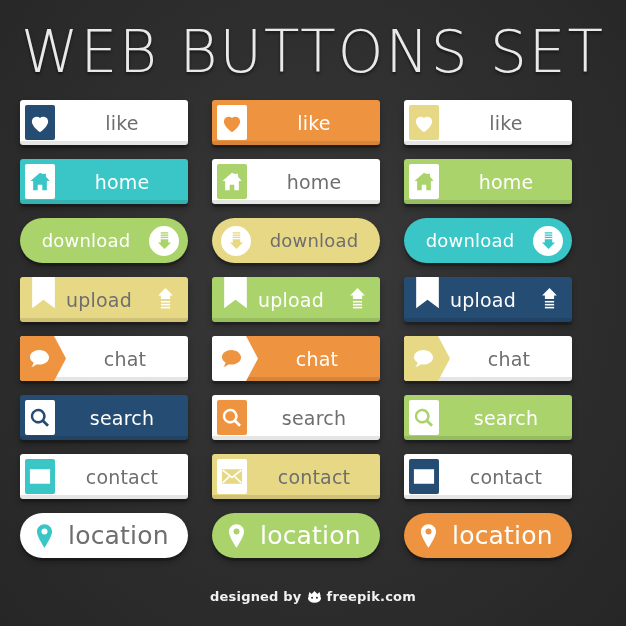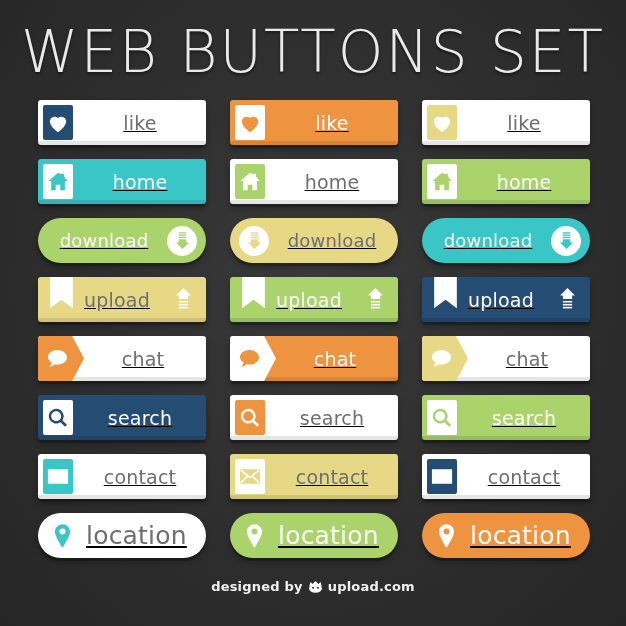--- a/index.html
+++ b/index.html
@@ -21,23 +21,22 @@
     letter-spacing:2px;
     color:#e9e9e9;
     font-family:"DejaVu Sans", sans-serif;
     text-shadow:0 2px 3px rgba(0,0,0,.55);
     white-space:nowrap;
   }
 
   
   .grid{
     position:absolute;
-    top:100px;left:38px;
+    top:100px;left:20px;
     width:552px;
-    text-decoration:underline;
   }
   .row{
     display:flex;
     justify-content:space-between;
     margin-bottom:14px;
     height:45px;
   }
   .row.tall{height:46px;}
 
   
@@ -115,21 +114,21 @@
   }
   .btn.loc .label{justify-content:flex-start;padding-left:48px;font-size:25px;}
 
   
   .btn.upl .ribbon{position:absolute;left:12px;top:0;z-index:4;}
   .btn.upl .uparrow{position:absolute;right:14px;top:50%;transform:translateY(-50%);z-index:4;}
   .btn.upl .label{padding-left:46px;padding-right:63px;justify-content:center;font-size:19px;}
 
   
   .footer{
-    position:absolute;bottom:32px;left:0;width:626px;
+    position:absolute;bottom:22px;left:0;width:626px;
     text-align:center;
     color:#f1f1f1;
     font-size:13px;
     font-weight:bold;
     font-family:"DejaVu Sans", sans-serif;
     letter-spacing:.2px;
     display:flex;align-items:center;justify-content:center;gap:5px;
   }
   .footer .fp-logo{display:inline-flex;align-items:center;}
 </style>
@@ -394,14 +393,14 @@
 <div class="footer">
   <span>designed by</span>
   <span class="fp-logo">
     <svg width="15" height="13" viewBox="0 0 16 14">
         <ellipse cx="8" cy="9" rx="7" ry="4.6" fill="#fff"></ellipse>
         <path d="M1.3 6.6 2.6 2.2l2.3 2.2L8 1l3.1 3.4 2.3-2.2 1.3 4.4z" fill="#fff"></path>
         <circle cx="5.4" cy="8.4" r="1.1" fill="#2f2f2f"></circle>
         <circle cx="10.6" cy="8.4" r="1.1" fill="#2f2f2f"></circle>
       </svg>
   </span>
-  <span>upload.com</span>
+  <span>freepik.com</span>
 </div>
 
 </body></html>

